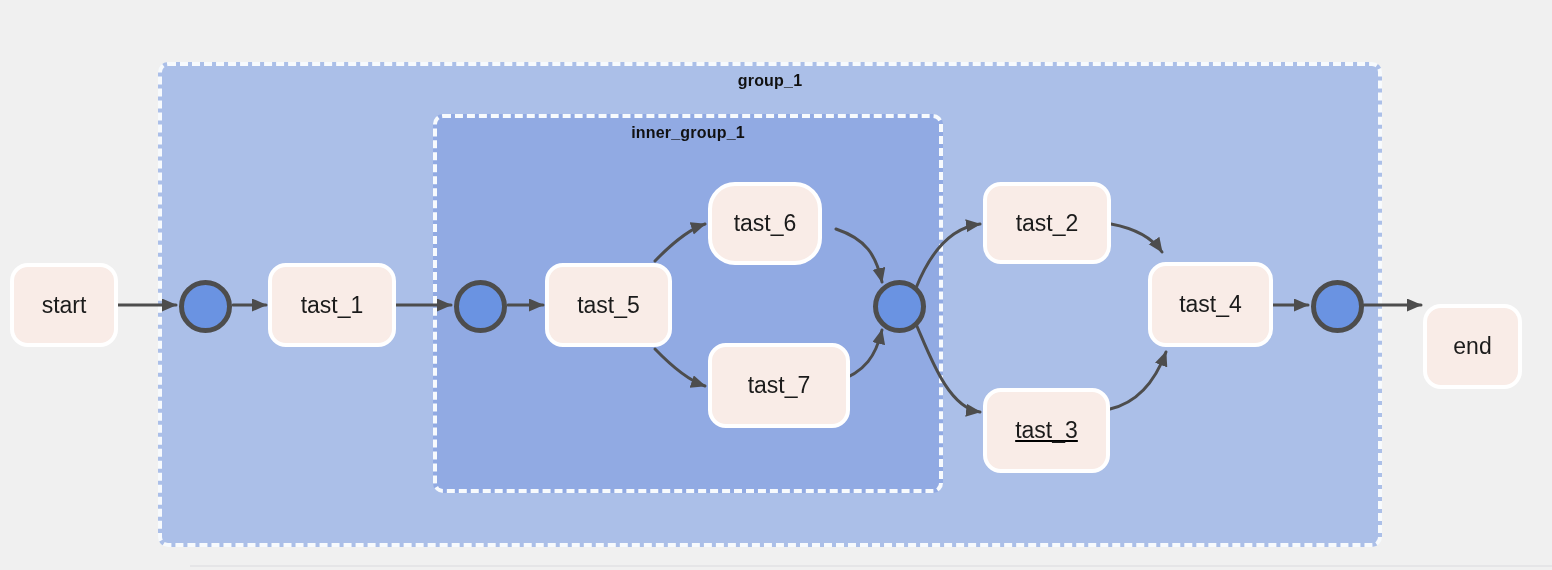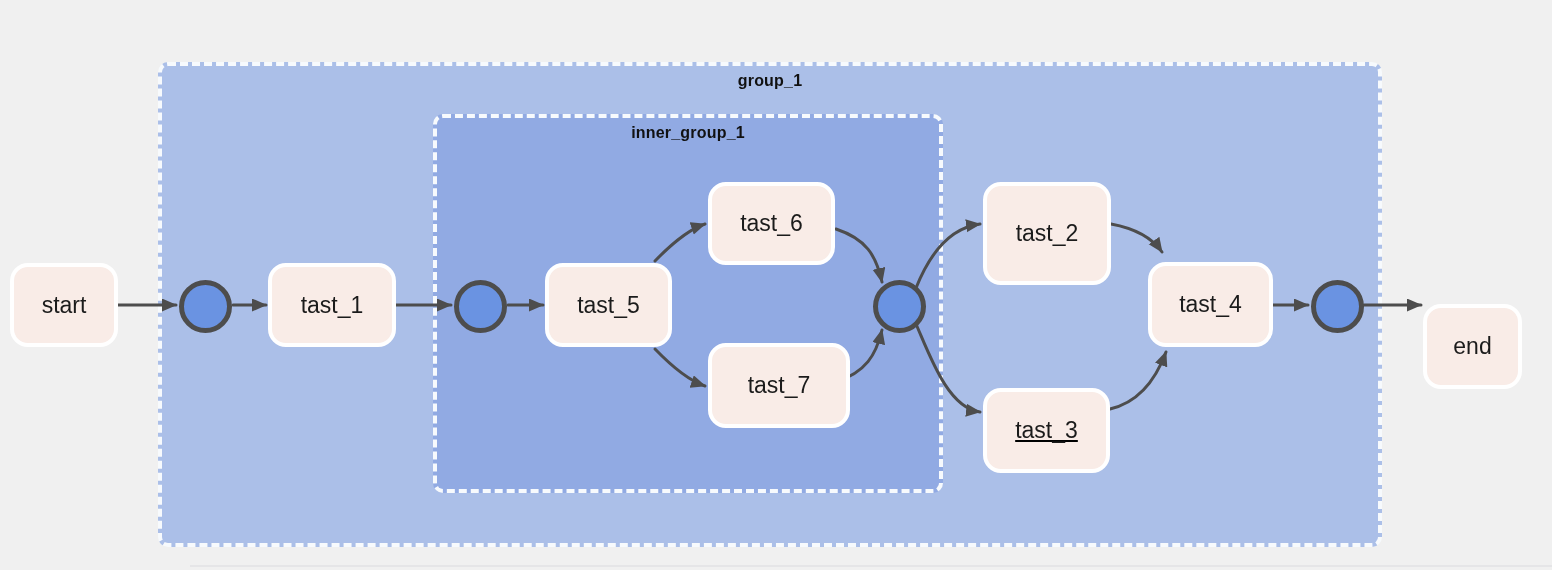--- a/index.html
+++ b/index.html
@@ -112,27 +112,27 @@
     </div>
     <div class="task" style="left: 10px; top: 263px; width: 108px; height: 84px;">
       <span class="task-label">start</span>
     </div>
     <div class="task" style="left: 268px; top: 263px; width: 128px; height: 84px; text-align: center;">
       <span class="task-label">tast_1</span>
     </div>
     <div class="task" style="left: 545px; top: 263px; width: 127px; height: 84px;">
       <span class="task-label">tast_5</span>
     </div>
-    <div class="task" style="left: 708px; top: 182px; width: 127px; height: 83px;">
+    <div class="task" style="left: 708px; top: 182px; width: 114px; height: 83px; border-radius: 27px;">
       <span class="task-label">tast_6</span>
     </div>
     <div class="task" style="left: 708px; top: 343px; width: 142px; height: 85px;">
       <span class="task-label">tast_7</span>
     </div>
-    <div class="task" style="left: 983px; top: 182px; width: 128px; height: 103px;">
+    <div class="task" style="left: 983px; top: 182px; width: 128px; height: 82px;">
       <span class="task-label">tast_2</span>
     </div>
     <div class="task" style="left: 983px; top: 388px; width: 127px; height: 85px; text-decoration: underline;">
       <span class="task-label">tast_3</span>
     </div>
     <div class="task" style="left: 1148px; top: 262px; width: 125px; height: 85px; align-items: center;">
       <span class="task-label">tast_4</span>
     </div>
     <div class="task" style="left: 1423px; top: 263px; width: 99px; height: 85px; margin-top: 41px;">
       <span class="task-label">end</span>

